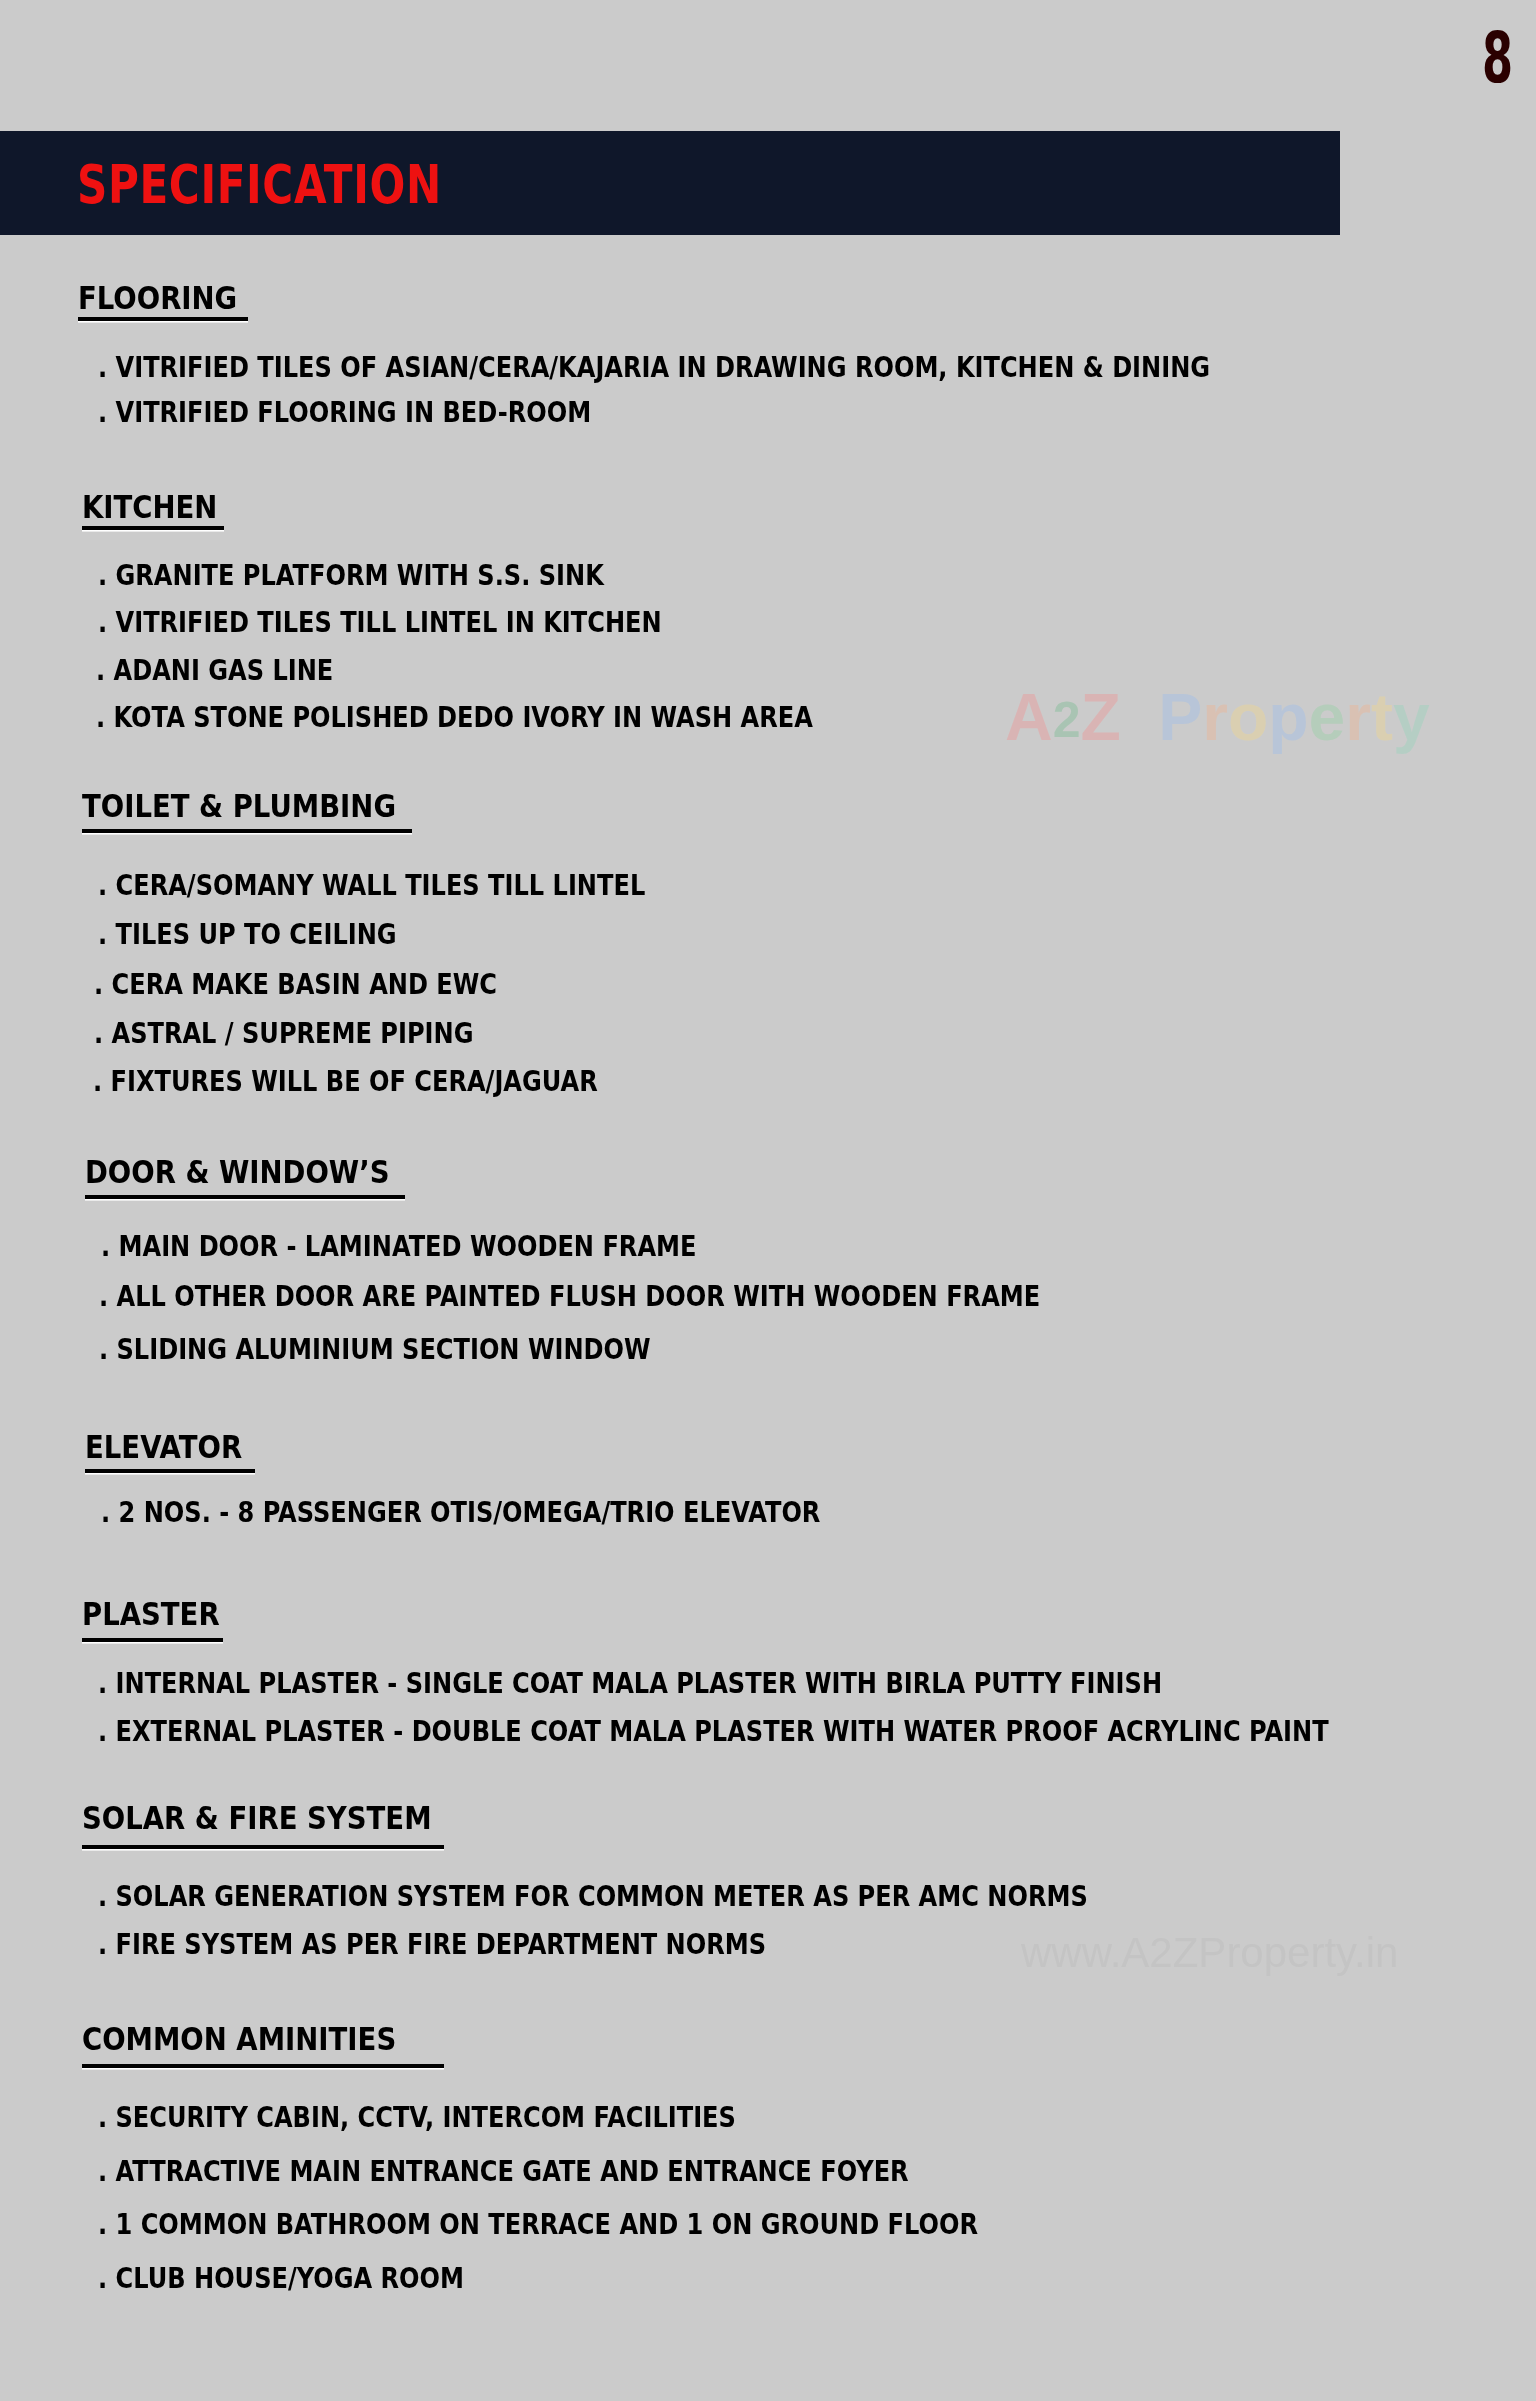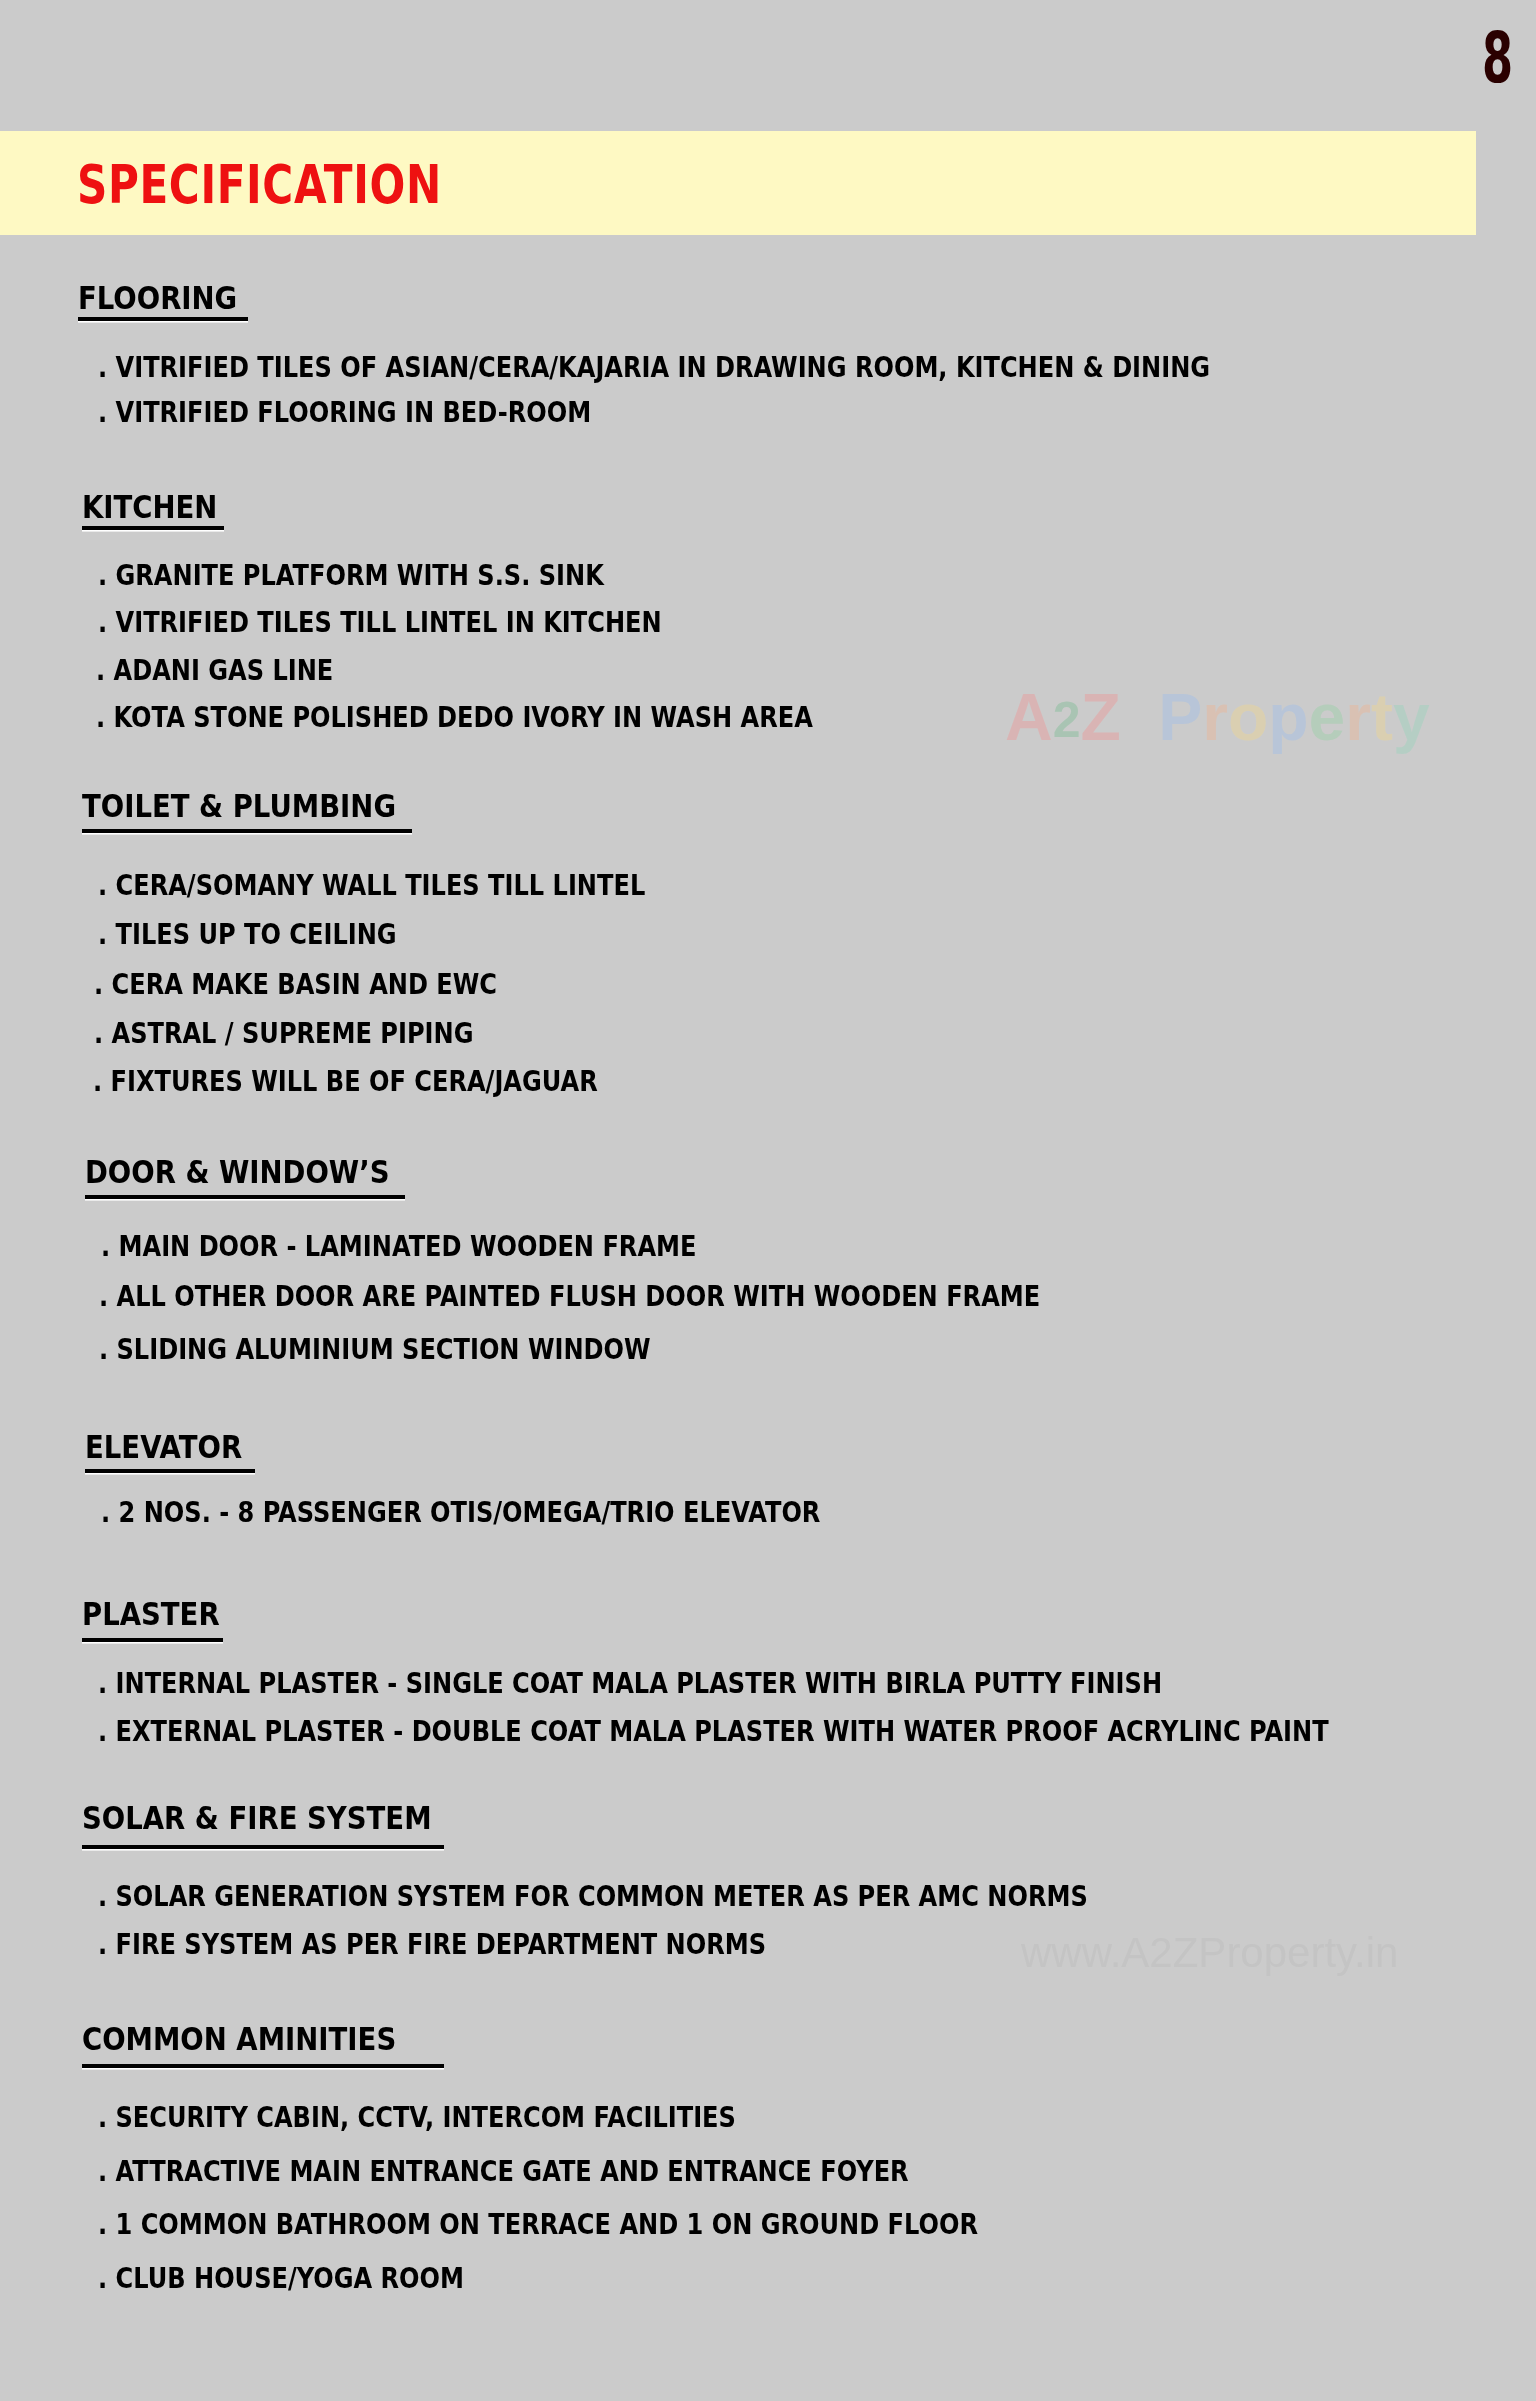--- a/index.html
+++ b/index.html
@@ -9,22 +9,22 @@
     font-family: "DejaVu Sans", "Liberation Sans", sans-serif;
     color: #000;
   }
   .page-num {
     position: absolute; right: 24px; top: 17.6px;
     font-family: "DejaVu Sans Condensed", "DejaVu Sans", sans-serif;
     font-weight: bold; font-size: 69px; color: #2a0000;
     transform: scaleX(0.72); transform-origin: right top;
   }
   .band {
-    position: absolute; left: 0; top: 131px; width: 1476px; height: 104px;
-    background: #fef9c3;
+    position: absolute; left: 0; top: 131px; width: 1340px; height: 104px;
+    background: #0f172a;
   }
   .band-title {
     position: absolute; left: 77px; top: 22.4px;
     font-weight: bold; font-size: 54px; color: #ee1111;
     transform: scaleX(0.78); transform-origin: left top; letter-spacing: 0.8px;
   }
   .sec-head {
     position: absolute; font-weight: bold; font-size: 32px;
     transform: scaleX(0.86); transform-origin: left top; white-space: nowrap;
   }

